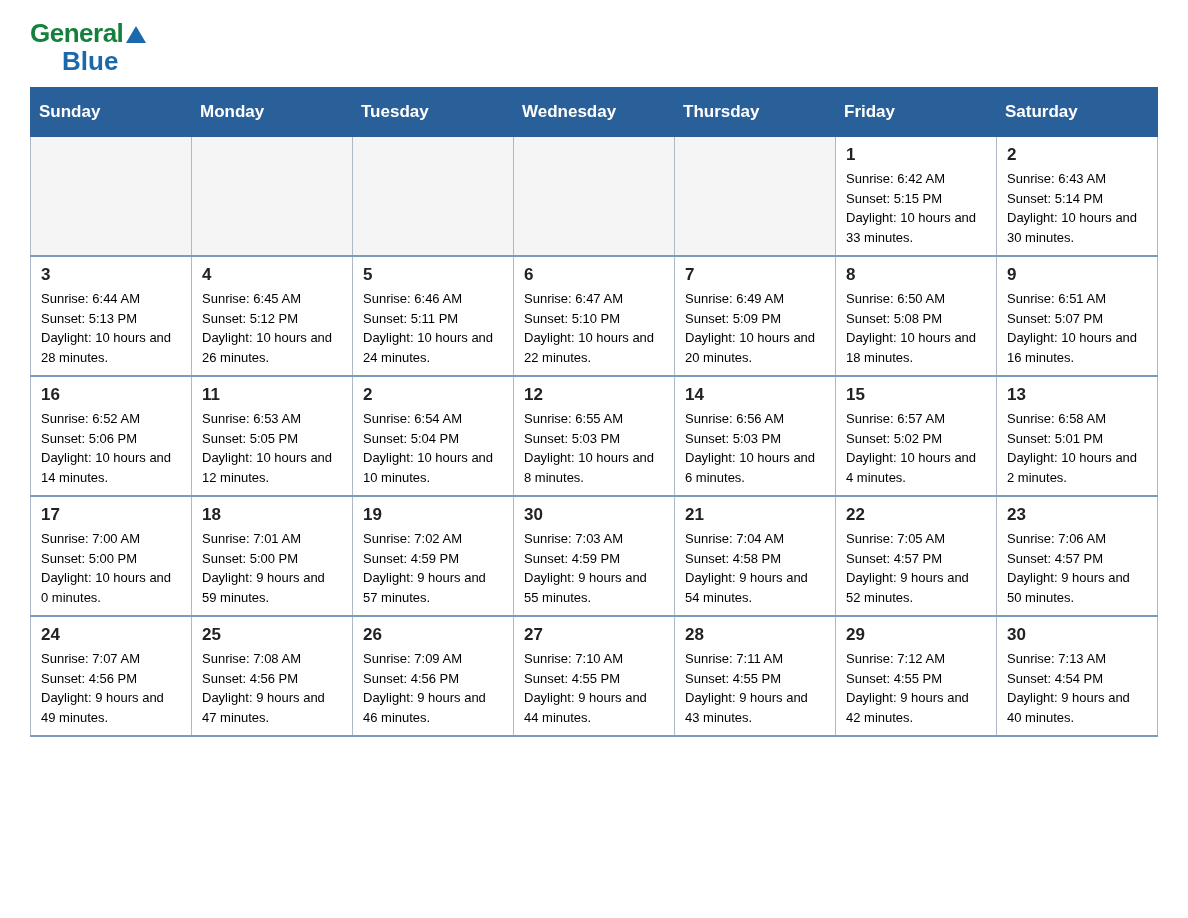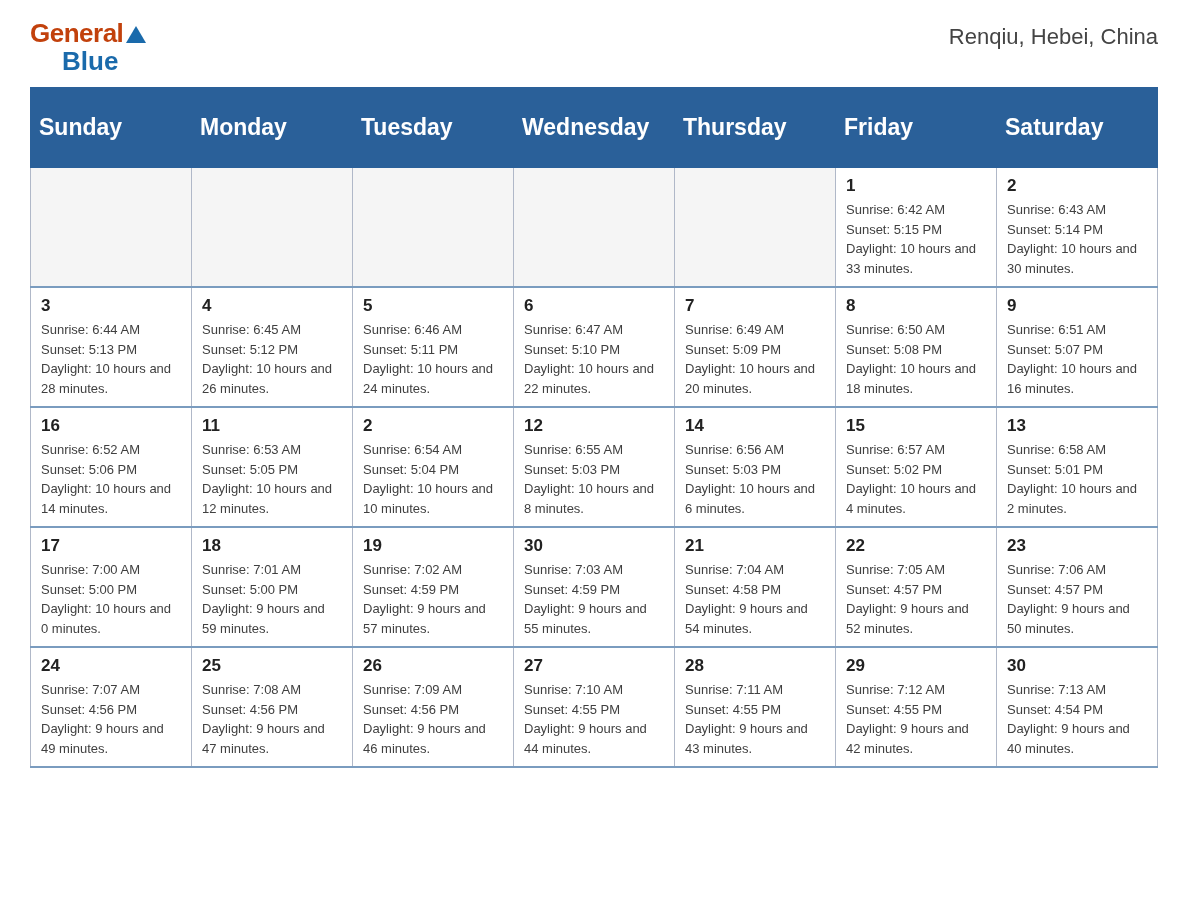--- a/index.html
+++ b/index.html
@@ -17,21 +17,21 @@
       margin-bottom: 10px;
     }
     .logo {
       display: flex;
       flex-direction: column;
       align-items: flex-start;
     }
     .logo-general {
       font-size: 26px;
       font-weight: bold;
-      color: #c2410c;
+      color: #15803d;
       letter-spacing: -0.5px;
       line-height: 1;
     }
     .logo-general span {
       color: #1a6aab;
     }
     .logo-blue {
       font-size: 26px;
       font-weight: bold;
       color: #1a6aab;
@@ -55,23 +55,23 @@
       margin-top: 4px;
     }
     .calendar {
       width: 100%;
       border-collapse: collapse;
       margin-top: 8px;
     }
     .calendar thead tr th {
       background: #2a6099;
       color: #fff;
-      font-size: 23px;
-      font-weight: bold;
-      padding: 26px 8px;
+      font-size: 17px;
+      font-weight: bold;
+      padding: 14px 8px;
       text-align: left;
       border: 1px solid #2a6099;
     }
     .calendar tbody tr td {
       border: 1px solid #b0b8c8;
       vertical-align: top;
       padding: 8px 10px;
       min-width: 155px;
       width: 14.28%;
       background: #fff;
@@ -80,39 +80,38 @@
       background: #f5f5f5;
     }
     .day-number {
       font-size: 17px;
       font-weight: bold;
       color: #222;
       margin-bottom: 4px;
     }
     .day-info {
       font-size: 13px;
-      color: #404040;
+      color: #000000;
       line-height: 1.5;
     }
     .calendar tbody tr {
       border-bottom: 2px solid #7a9cbf;
     }
   </style>
 </head>
 <body>
 
 <div class="header">
   <div class="logo">
     <div class="logo-general">
       General<span style="display:inline-block;width:0;height:0;border-left:10px solid transparent;border-right:10px solid transparent;border-bottom:17px solid #1a6aab;margin-left:3px;vertical-align:middle;margin-bottom:2px;"></span>
     </div>
     <div class="logo-blue">Blue</div>
   </div>
   <div class="title-block">
-    <div class="location">Renqiu, Hebei, China</div>
   </div>
 </div>
 
 <table class="calendar">
   <thead>
     <tr>
       <th>Sunday</th>
       <th>Monday</th>
       <th>Tuesday</th>
       <th>Wednesday</th>

